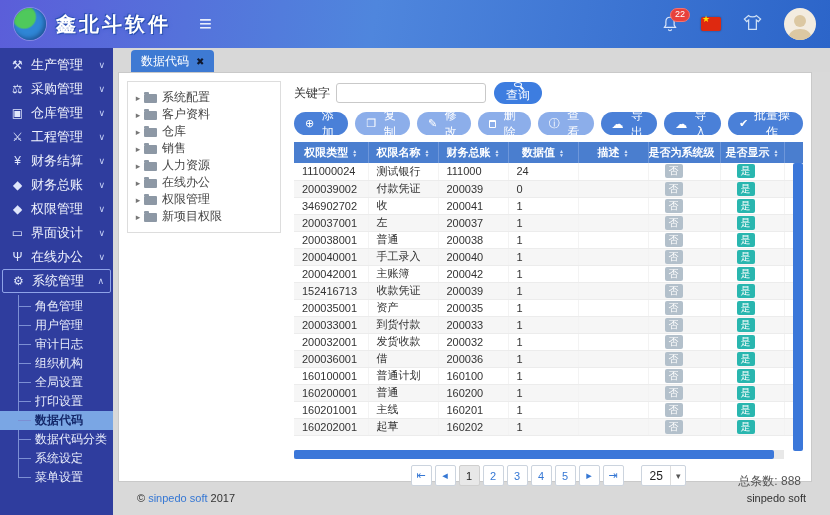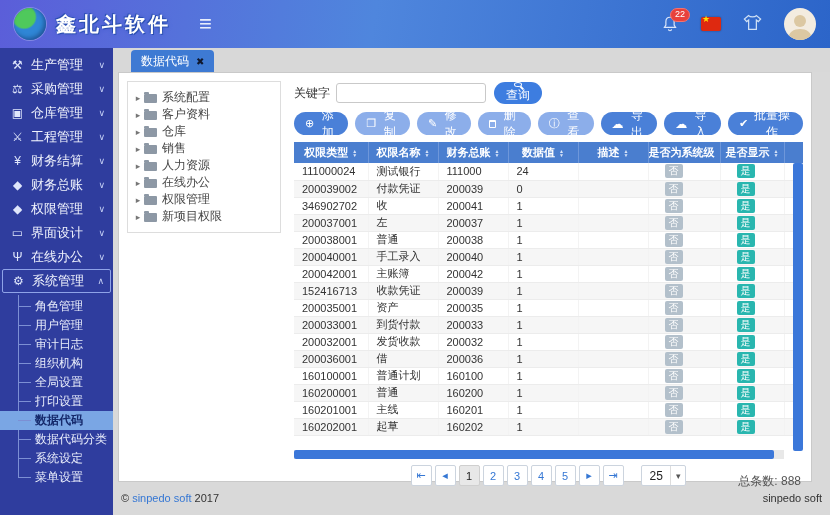--- a/index.html
+++ b/index.html
@@ -112,21 +112,21 @@
   .pager { display:flex; justify-content:center; align-items:center; gap:3px; }
   .pg-btn { min-width:21px; height:21px; border:1px solid #ccd4de; background:#fff; color:#3577d4;
     font-size:11px; border-radius:2px; cursor:pointer; display:inline-flex; align-items:center; justify-content:center; }
   .pg-num.active { background:#e8e8e8; color:#222; border-color:#cfcfcf; }
   .page-size { border:1px solid #ccd4de; height:21px; padding:0 0 0 8px; display:inline-flex; align-items:center;
     font-size:12px; color:#222; margin-left:14px; border-radius:2px; background:#fff; cursor:pointer; }
   .ps-arrow { color:#555; font-size:9px; border-left:1px solid #ddd; padding:0 5px; margin-left:7px; height:100%;
     display:inline-flex; align-items:center; }
   .total { position:absolute; right:2px; top:8px; font-size:12px; color:#555; }
 
-  .footer { display:flex; justify-content:space-between; padding:0 8px; margin-top:10px; font-size:11px; color:#333; }
+  .footer { display:flex; justify-content:space-between; padding:0 24px; margin-top:10px; font-size:11px; color:#333; }
   .copyright a { color:#3577d4; text-decoration:none; cursor:pointer; }
 </style>
 </head>
 <body>
 
 <header id="header">
   <div class="logo"></div>
   <div class="app-title">鑫北斗软件</div>
   <div class="hamburger">≡</div>
   <div class="header-right">

